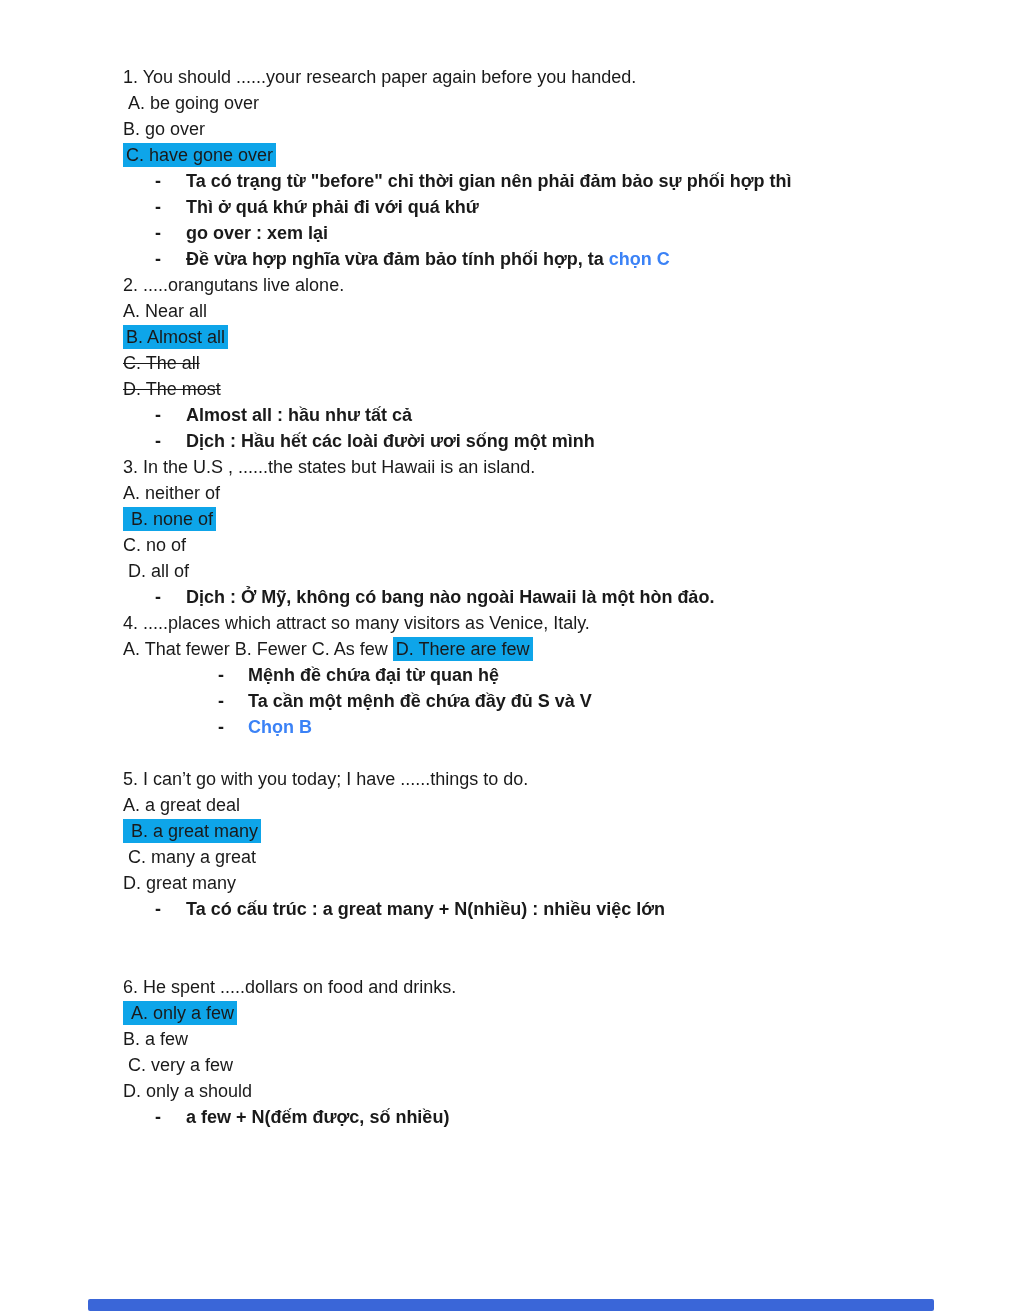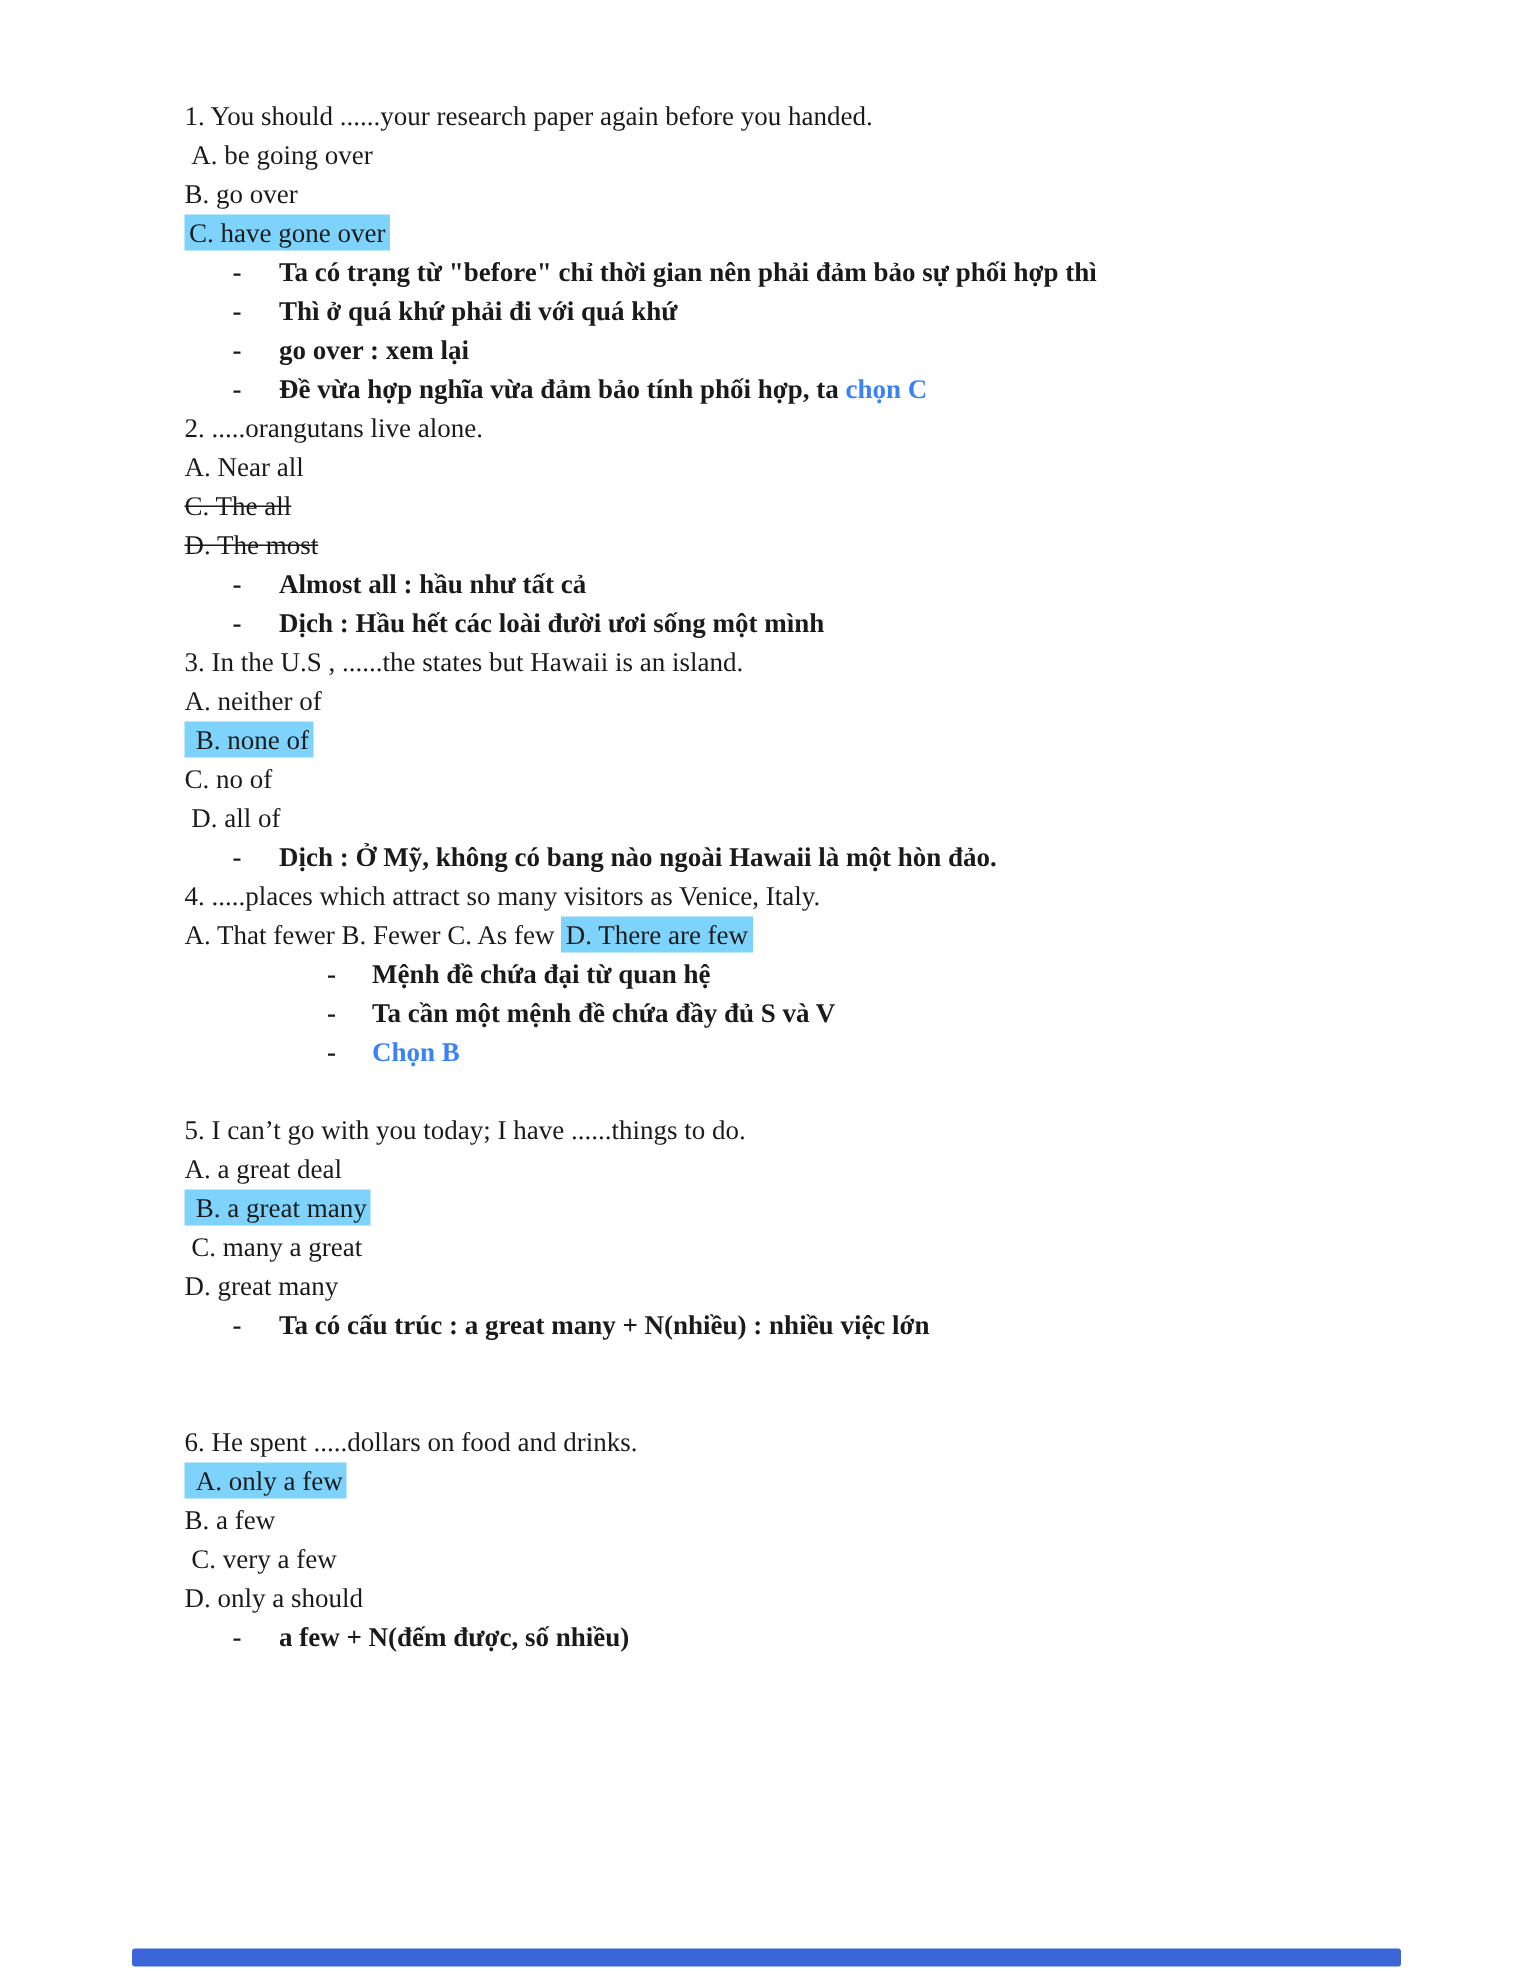--- a/index.html
+++ b/index.html
@@ -2,37 +2,37 @@
 <html><head>
 <meta charset="utf-8">
 <style>
   html, body { margin: 0; padding: 0; background: #ffffff; }
   .page {
     position: relative;
     width: 1004px;
     height: 1314px;
     background: #ffffff;
     overflow: hidden;
-    font-family: Liberation Serif, serif;
+    font-family: Liberation Sans, sans-serif;
     color: #1a1a1a;
   }
   .doc {
     position: absolute;
     top: 64px;
     left: 123px;
     right: 30px;
     font-size: 18px;
     line-height: 26px;
   }
   .line { min-height: 26px; white-space: pre-wrap; }
   .note-line { display: flex; font-weight: bold; }
   .note-line .dash { flex: 0 0 31px; margin-left: 32px; }
   .note-line.indent2 .dash { flex: 0 0 30px; margin-left: 95px; }
   .note-text { flex: 1; }
-  .seg.hl { background: #7dd3fc; padding: 2px 3px; }
+  .seg.hl { background: #0ea5e9; padding: 2px 3px; }
   .seg.strike { text-decoration: line-through; }
   .seg.red { color: #3b82f6; }
   .bottom-bar {
     position: absolute;
     left: 88px;
     top: 1299px;
     width: 846px;
     height: 12px;
     border-radius: 2px;
     background: #3a66d8;
@@ -49,20 +49,21 @@
         <div class="line option-line"><span class="seg">B. go over</span></div>
         <div class="line option-line"><span class="seg hl">C. have gone over</span></div>
         <div class="line note-line"><span class="dash">-</span><span class="note-text"><span class="seg">Ta có trạng từ "before" chỉ thời gian nên phải đảm bảo sự phối hợp thì</span></span></div>
         <div class="line note-line"><span class="dash">-</span><span class="note-text"><span class="seg">Thì ở quá khứ phải đi với quá khứ</span></span></div>
         <div class="line note-line"><span class="dash">-</span><span class="note-text"><span class="seg">go over : xem lại</span></span></div>
         <div class="line note-line"><span class="dash">-</span><span class="note-text"><span class="seg">Đề vừa hợp nghĩa vừa đảm bảo tính phối hợp, ta </span><span class="seg red">chọn C</span></span></div>
       </div>
       <div class="q-block">
         <div class="line q-text">2. .....orangutans live alone.</div>
         <div class="line option-line"><span class="seg">A. Near all</span></div>
+        <div class="line option-line"><span class="seg hl">B. Almost all</span></div>
         <div class="line option-line"><span class="seg strike">C. The all</span></div>
         <div class="line option-line"><span class="seg strike">D. The most</span></div>
         <div class="line note-line"><span class="dash">-</span><span class="note-text"><span class="seg">Almost all : hầu như tất cả</span></span></div>
         <div class="line note-line"><span class="dash">-</span><span class="note-text"><span class="seg">Dịch : Hầu hết các loài đười ươi sống một mình</span></span></div>
       </div>
       <div class="q-block">
         <div class="line q-text">3. In the U.S , ......the states but Hawaii is an island.</div>
         <div class="line option-line"><span class="seg">A. neither of</span></div>
         <div class="line option-line"><span class="seg hl"> B. none of</span></div>
         <div class="line option-line"><span class="seg">C. no of</span></div>

